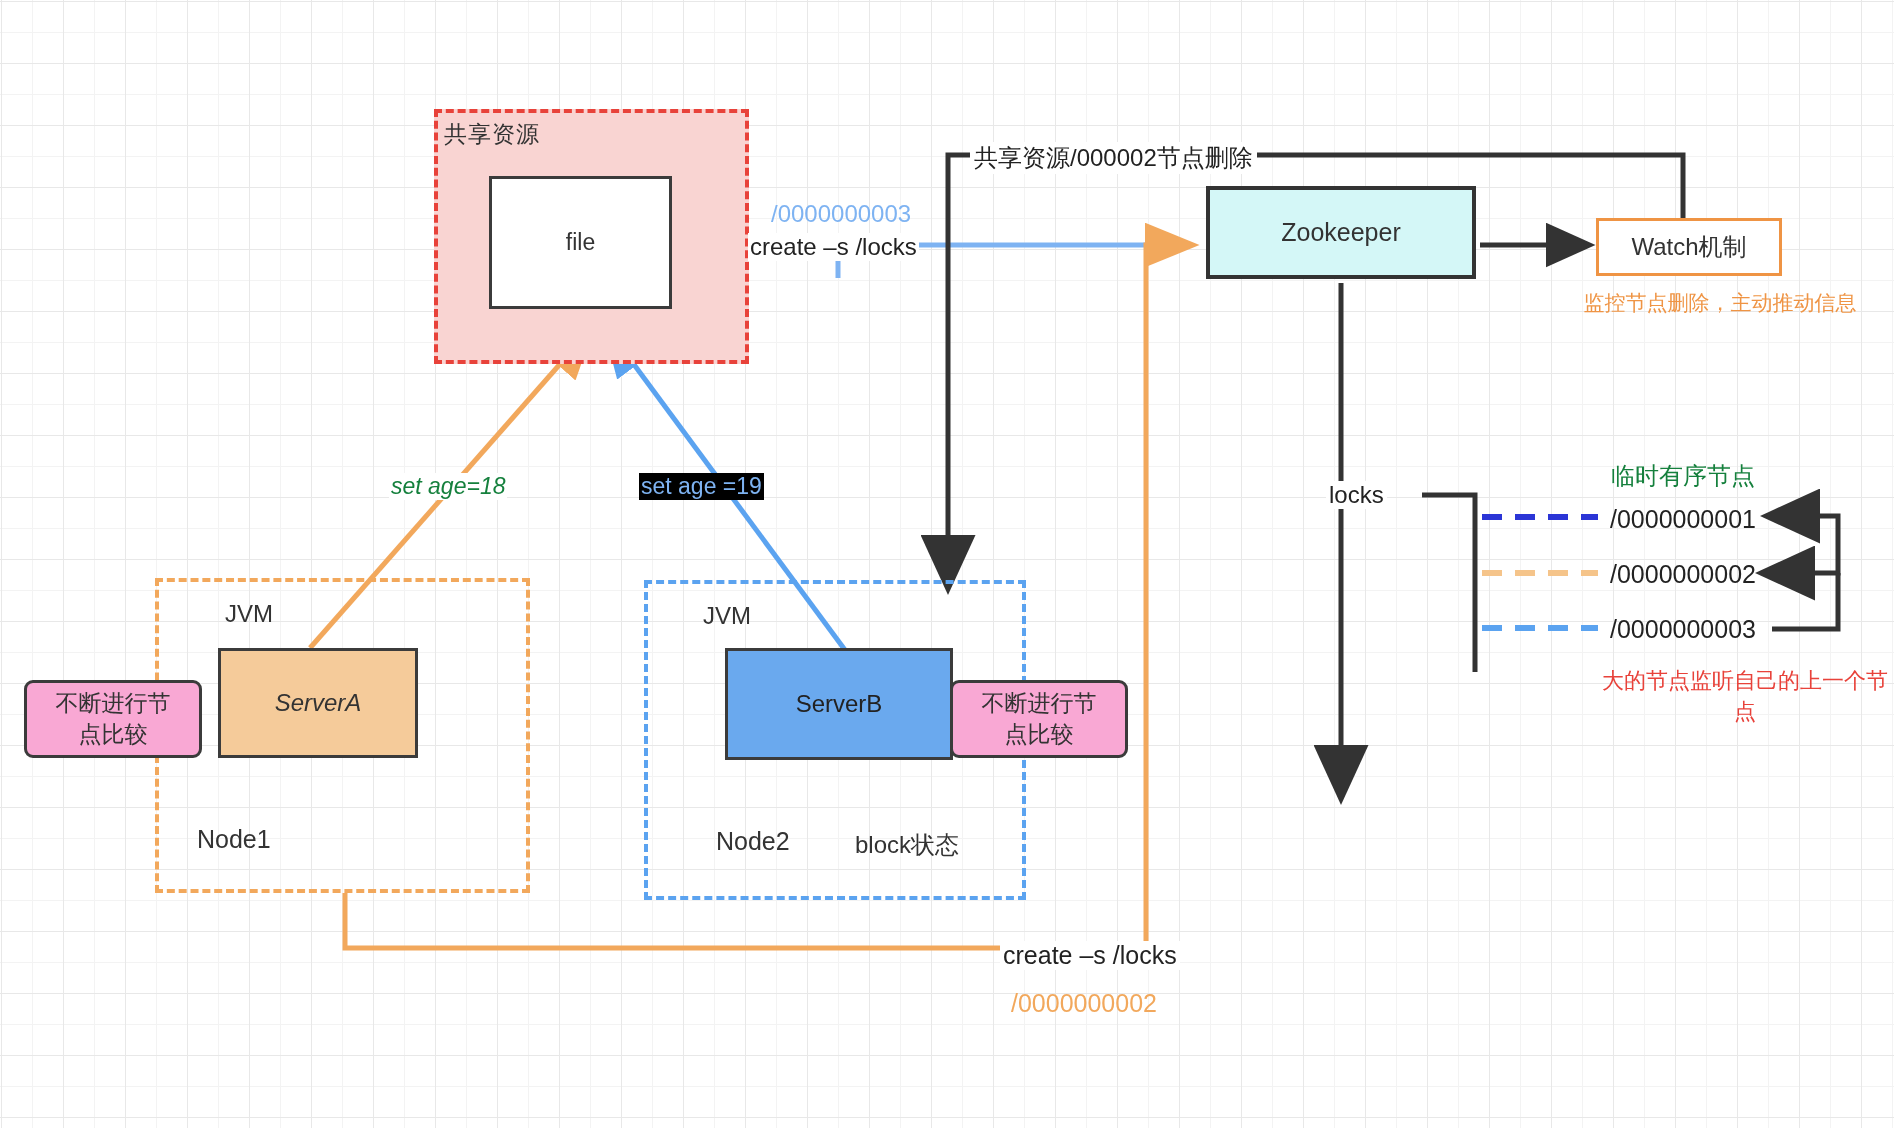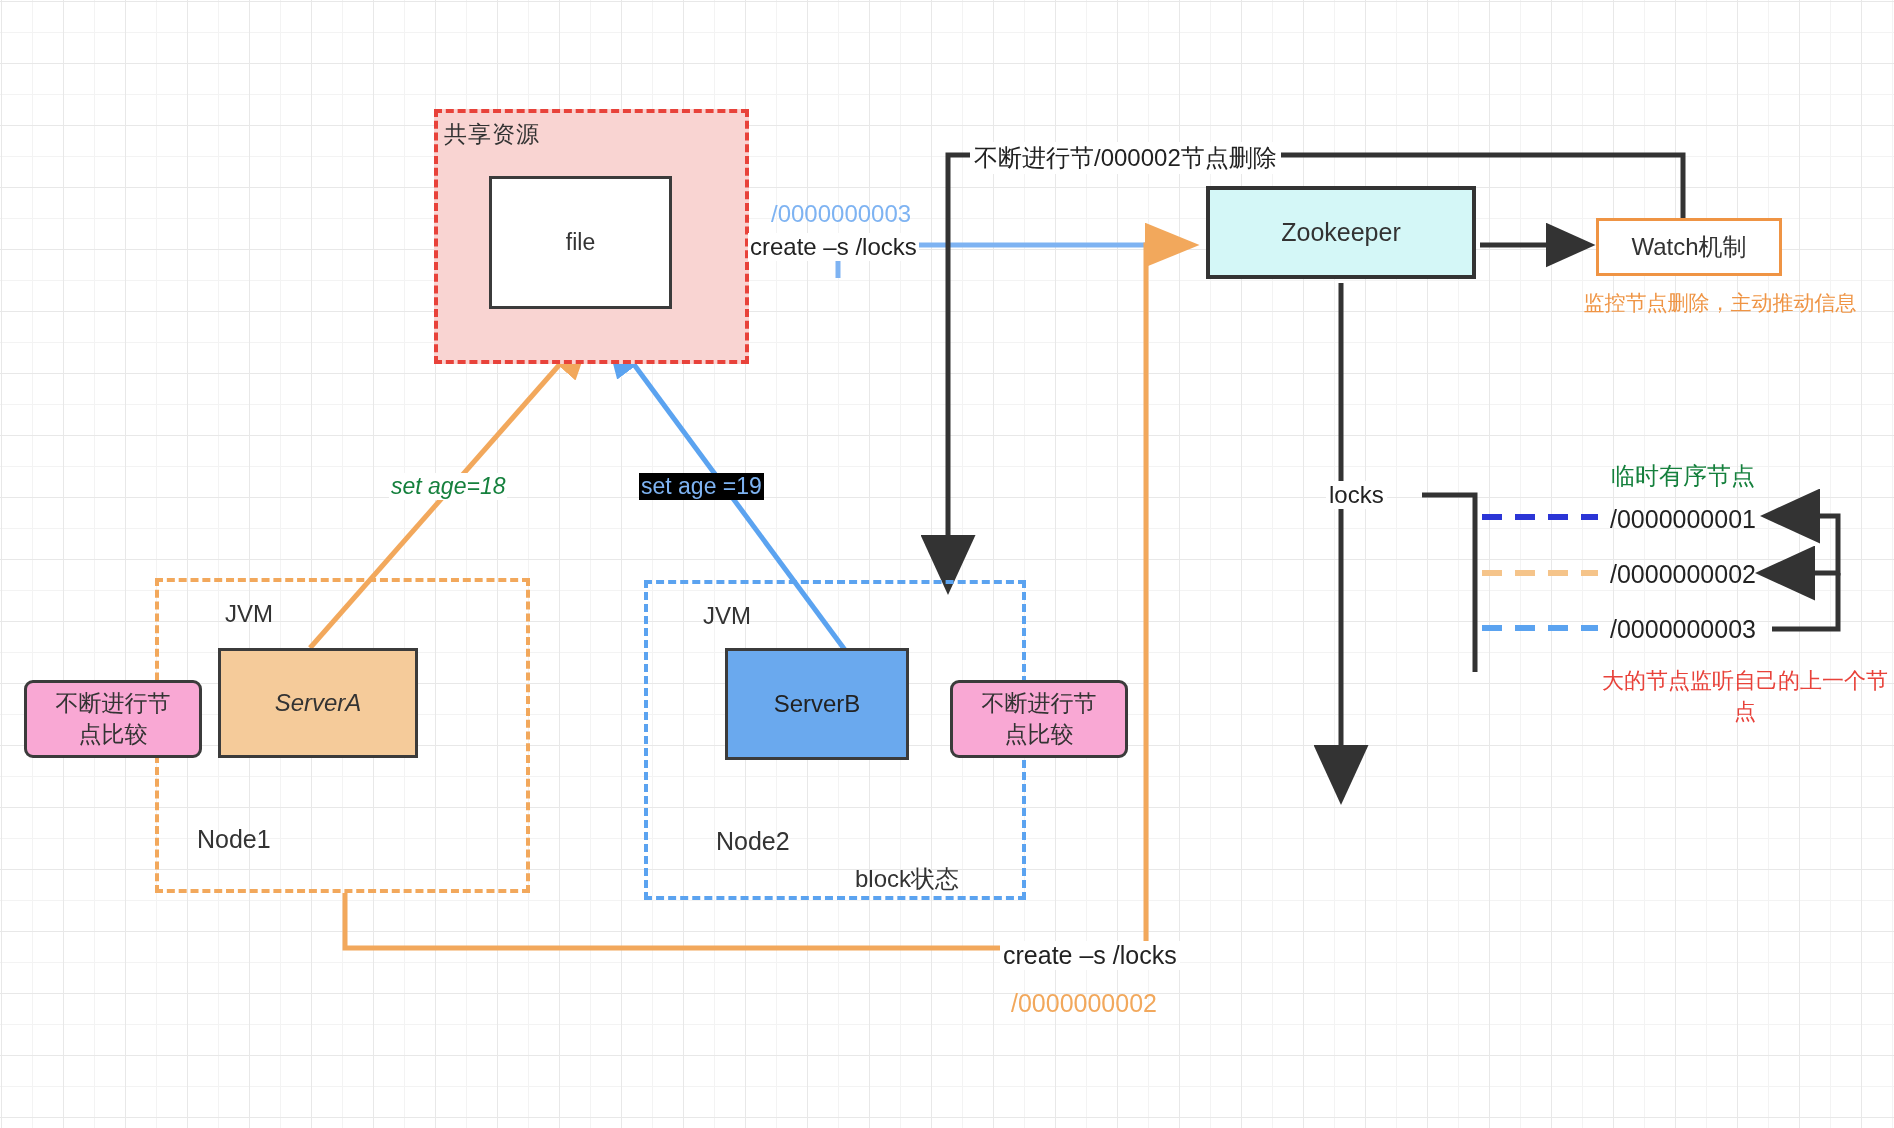--- a/index.html
+++ b/index.html
@@ -72,30 +72,30 @@
     border:4px dashed #f2a85c;background:transparent;
   }
   .node2{
     left:644px;top:580px;width:382px;height:320px;
     border:4px dashed #5ba3f0;background:transparent;
   }
   .jvm1{position:absolute;left:225px;top:600px;font-size:24px;color:#333;}
   .jvm2{position:absolute;left:703px;top:602px;font-size:24px;color:#333;}
   .node1-label{position:absolute;left:197px;top:825px;font-size:25px;color:#333;}
   .node2-label{position:absolute;left:716px;top:827px;font-size:25px;color:#333;}
-  .block-label{position:absolute;left:855px;top:863px;font-size:24px;color:#333;}
+  .block-label{position:absolute;left:855px;top:829px;font-size:24px;color:#333;}
 
   .serverA{
     left:218px;top:648px;width:200px;height:110px;
     border:3px solid #3b3b3b;background:#f5cb9a;
     display:flex;align-items:center;justify-content:center;
     font-size:24px;color:#333;font-style:italic;
   }
   .serverB{
-    left:725px;top:648px;width:184px;height:112px;
+    left:725px;top:648px;width:228px;height:112px;
     border:3px solid #3b3b3b;background:#6aa9ee;
     display:flex;align-items:center;justify-content:center;
     font-size:24px;color:#222;
   }
 
   .cmp-box{
     border:3px solid #3b3b3b;background:#f9a8d4;border-radius:9px;
     display:flex;align-items:center;justify-content:center;
     text-align:center;font-size:23px;line-height:31px;color:#333;
     white-space:pre-line;
@@ -216,21 +216,21 @@
 <div class="jvm2">JVM</div>
 <div class="node2-label">Node2</div>
 <div class="block-label">block状态</div>
 <div class="node serverB">ServerB</div>
 <div class="node cmp-box cmp-right">不断进行节
 点比较</div>
 
 <div class="txt t-create-blue-id">/0000000003</div>
 <div class="txt t-create-blue">create –s /locks</div>
 
-<div class="txt t-push">不断进行节/000002节点删除</div>
+<div class="txt t-push">共享资源/000002节点删除</div>
 
 <div class="txt t-locks">locks</div>
 
 <div class="txt t-setage18">set age=18</div>
 <div class="txt t-setage19">set age =19</div>
 
 <div class="txt t-create-orange">create –s /locks</div>
 <div class="txt t-create-orange-id">/0000000002</div>
 
 <div class="txt t-tmp-title">临时有序节点</div>

